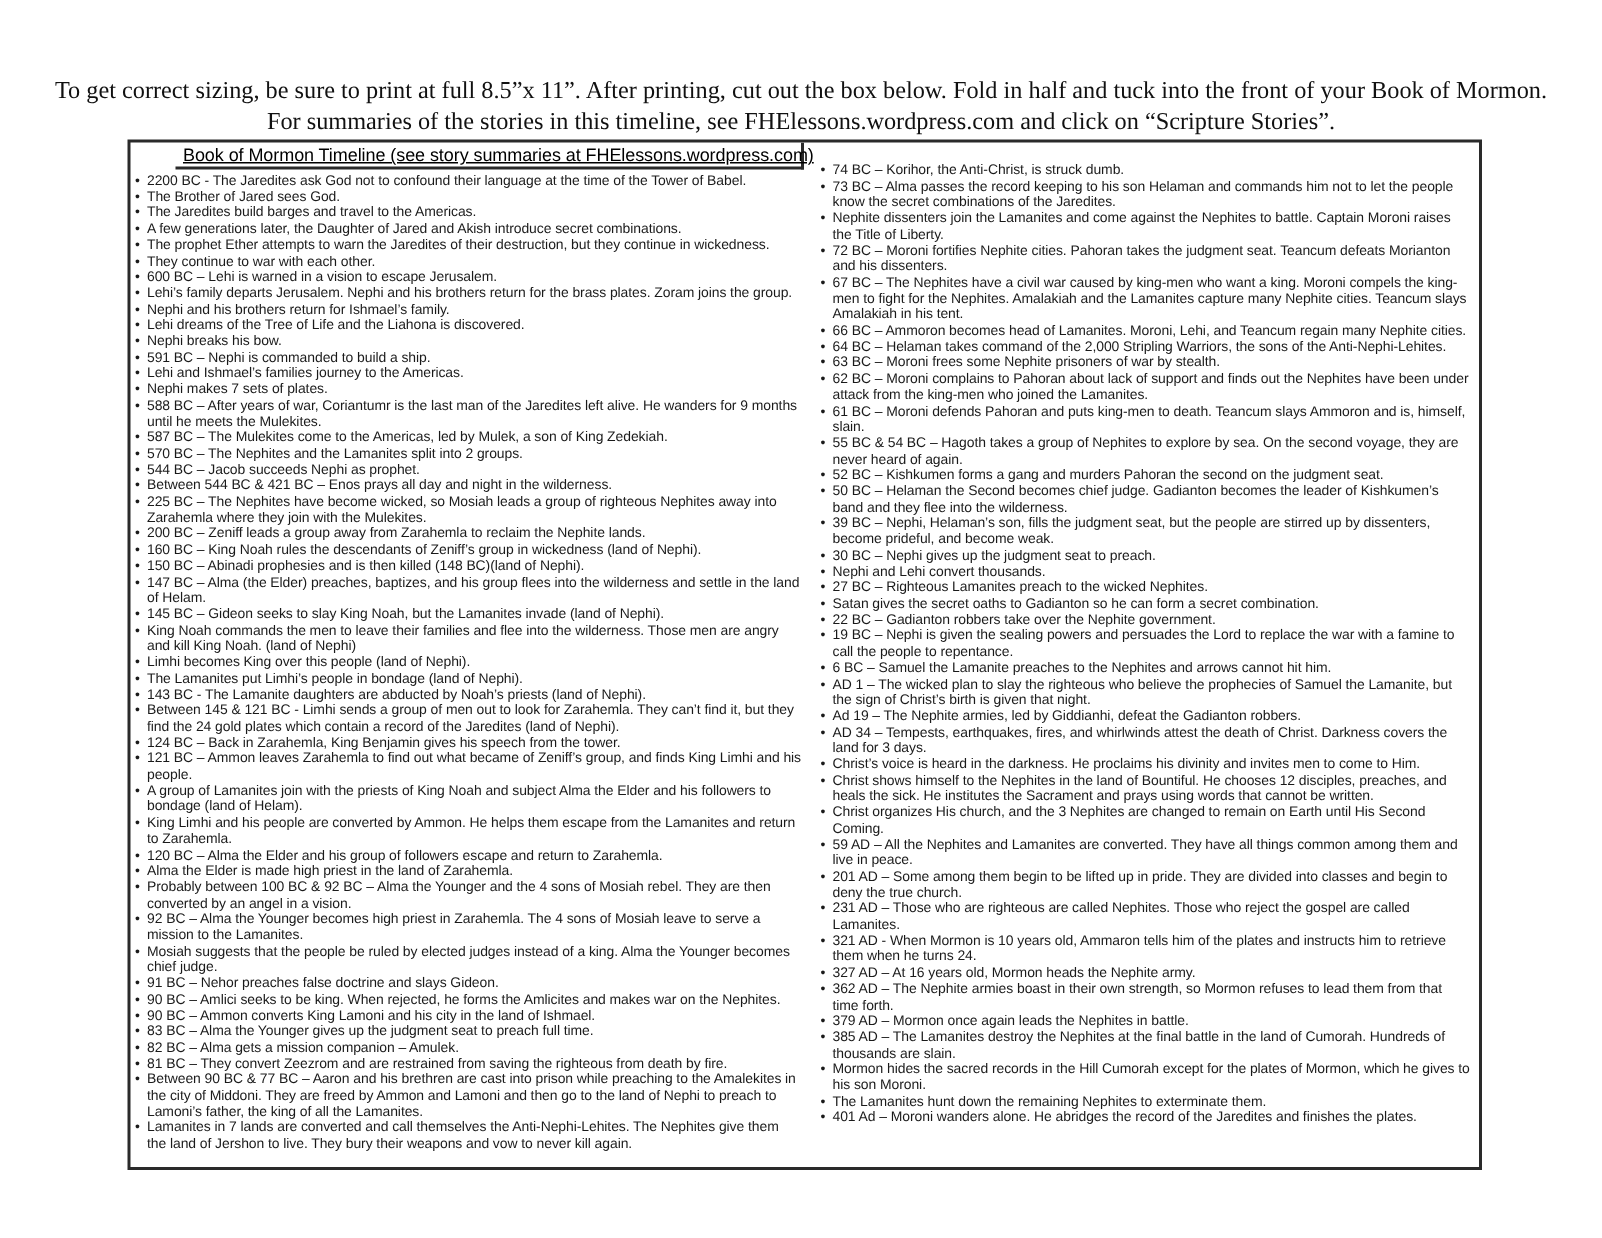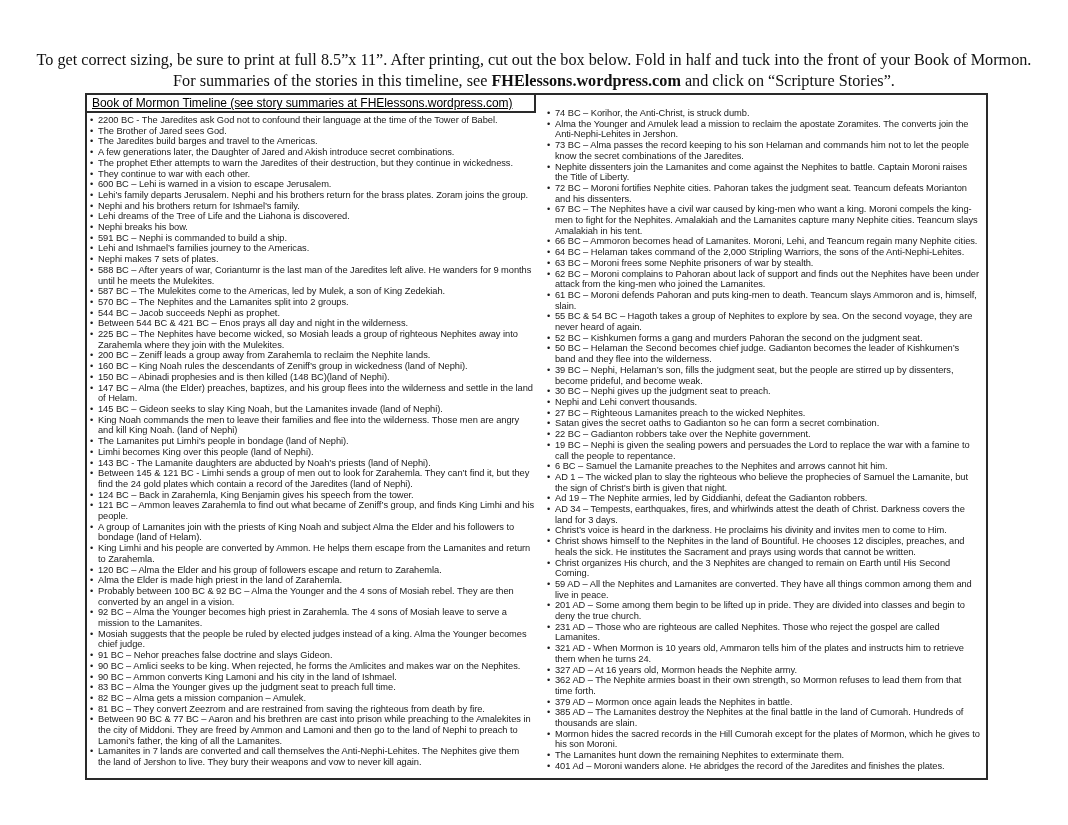--- a/index.html
+++ b/index.html
@@ -14,21 +14,21 @@
 
   .print-instructions {
     position: absolute;
     top: 50px; left: 0; width: 1068px;
     text-align: center;
     font-family: "Liberation Serif", serif;
     font-size: 16.2px;
     line-height: 20.5px;
     color: #111111;
   }
-  .print-instructions .site { font-weight: bold; }
+  .print-instructions .site { font-weight: normal; }
 
   .timeline-box {
     position: absolute;
     left: 85px; top: 93px;
     width: 903px; height: 687px;
     border: 2px solid #2a2a2a;
     background: #ffffff;
     display: flex;
     overflow: hidden;
   }
@@ -49,20 +49,21 @@
 
   .title-tab {
     border-right: 2px solid #2a2a2a;
     border-bottom: 2px solid #2a2a2a;
     padding: 1px 4px 1px 5px;
     font-size: 12px;
     line-height: 14px;
     white-space: nowrap;
     text-decoration: underline;
     color: #000000;
+    margin-left: 30px;
   }
 
   ul.entries {
     list-style: none;
     padding: 2px 2px 0 3px;
   }
   ul.entries li.entry {
     position: relative;
     padding-left: 8px;
   }
@@ -106,22 +107,22 @@
           <li class="entry">570 BC – The Nephites and the Lamanites split into 2 groups.</li>
           <li class="entry">544 BC – Jacob succeeds Nephi as prophet.</li>
           <li class="entry">Between 544 BC &amp; 421 BC – Enos prays all day and night in the wilderness.</li>
           <li class="entry">225 BC – The Nephites have become wicked, so Mosiah leads a group of righteous Nephites away into Zarahemla where they join with the Mulekites.</li>
           <li class="entry">200 BC – Zeniff leads a group away from Zarahemla to reclaim the Nephite lands.</li>
           <li class="entry">160 BC – King Noah rules the descendants of Zeniff’s group in wickedness (land of Nephi).</li>
           <li class="entry">150 BC – Abinadi prophesies and is then killed (148 BC)(land of Nephi).</li>
           <li class="entry">147 BC – Alma (the Elder) preaches, baptizes, and his group flees into the wilderness and settle in the land of Helam.</li>
           <li class="entry">145 BC – Gideon seeks to slay King Noah, but the Lamanites invade (land of Nephi).</li>
           <li class="entry">King Noah commands the men to leave their families and flee into the wilderness.  Those men are angry and kill King Noah. (land of Nephi)</li>
+          <li class="entry">Limhi becomes King over this people (land of Nephi).</li>
           <li class="entry">The Lamanites put Limhi’s people in bondage (land of Nephi).</li>
-          <li class="entry">Limhi becomes King over this people (land of Nephi).</li>
           <li class="entry">143 BC - The Lamanite daughters are abducted by Noah’s priests (land of Nephi).</li>
           <li class="entry">Between 145 &amp; 121 BC - Limhi sends a group of men out to look for Zarahemla.  They can’t find it, but they find the 24 gold plates which contain a record of the Jaredites (land of Nephi).</li>
           <li class="entry">124 BC – Back in Zarahemla, King Benjamin gives his speech from the tower.</li>
           <li class="entry">121 BC – Ammon leaves Zarahemla to find out what became of Zeniff’s group, and finds King Limhi and his people.</li>
           <li class="entry">A group of Lamanites join with the priests of King Noah and subject Alma the Elder and his followers to bondage (land of Helam).</li>
           <li class="entry">King Limhi and his people are converted by Ammon.  He helps them escape from the Lamanites  and return to Zarahemla.</li>
           <li class="entry">120 BC – Alma the Elder and his group of followers escape and return to Zarahemla.</li>
           <li class="entry">Alma the Elder is made high priest in the land of Zarahemla.</li>
           <li class="entry">Probably between 100 BC &amp; 92 BC – Alma the Younger and the 4 sons of Mosiah rebel.  They are then converted by an angel  in a vision.</li>
           <li class="entry">92 BC – Alma the Younger becomes high priest in Zarahemla.  The 4 sons of Mosiah leave to serve a mission to the Lamanites.</li>
@@ -133,21 +134,20 @@
           <li class="entry">82 BC – Alma gets a mission companion – Amulek.</li>
           <li class="entry">81 BC – They convert Zeezrom and are restrained from saving the righteous from death by fire.</li>
           <li class="entry">Between 90 BC &amp; 77 BC – Aaron and his brethren are cast into prison while preaching to the Amalekites in the city of Middoni.  They are freed by Ammon and Lamoni and then go to the land of Nephi to preach to Lamoni’s father, the king of all the Lamanites.</li>
           <li class="entry">Lamanites in 7 lands are converted and call themselves the Anti-Nephi-Lehites.  The Nephites give them the land of Jershon to live.  They bury their weapons and vow to never kill again.</li>
         </ul>
     </div>
 
     <div class="col col-right">
       <ul class="entries">
           <li class="entry">74 BC – Korihor, the Anti-Christ, is struck dumb.</li>
-          <li class="entry">Alma the Younger and Amulek lead a mission to reclaim the apostate Zoramites.  The converts join the Anti-Nephi-Lehites in Jershon.</li>
           <li class="entry">73 BC – Alma passes the record keeping to his son Helaman and commands him not to let the people know the secret combinations of the Jaredites.</li>
           <li class="entry">Nephite dissenters join the Lamanites and come against the Nephites to battle.  Captain Moroni raises the Title of Liberty.</li>
           <li class="entry">72 BC – Moroni fortifies Nephite cities.  Pahoran takes the judgment seat.  Teancum  defeats Morianton and his dissenters.</li>
           <li class="entry">67 BC – The Nephites have a civil war caused by king-men who want a king.  Moroni compels the king-men to fight for the Nephites.  Amalakiah and the Lamanites capture many Nephite cities.  Teancum slays Amalakiah in his tent.</li>
           <li class="entry">66 BC – Ammoron becomes head of Lamanites.  Moroni, Lehi, and Teancum regain many Nephite cities.</li>
           <li class="entry">64 BC – Helaman takes command of the 2,000 Stripling Warriors, the sons of the Anti-Nephi-Lehites.</li>
           <li class="entry">63 BC – Moroni frees some Nephite prisoners of war by stealth.</li>
           <li class="entry">62 BC – Moroni complains to Pahoran about lack of support and finds out the Nephites have been under attack from the king-men who joined the Lamanites.</li>
           <li class="entry">61 BC – Moroni defends Pahoran and puts king-men to death.  Teancum slays Ammoron and is, himself, slain.</li>
           <li class="entry">55 BC &amp; 54 BC – Hagoth takes a group of Nephites to explore by sea.  On the second voyage, they are never heard of again.</li>

